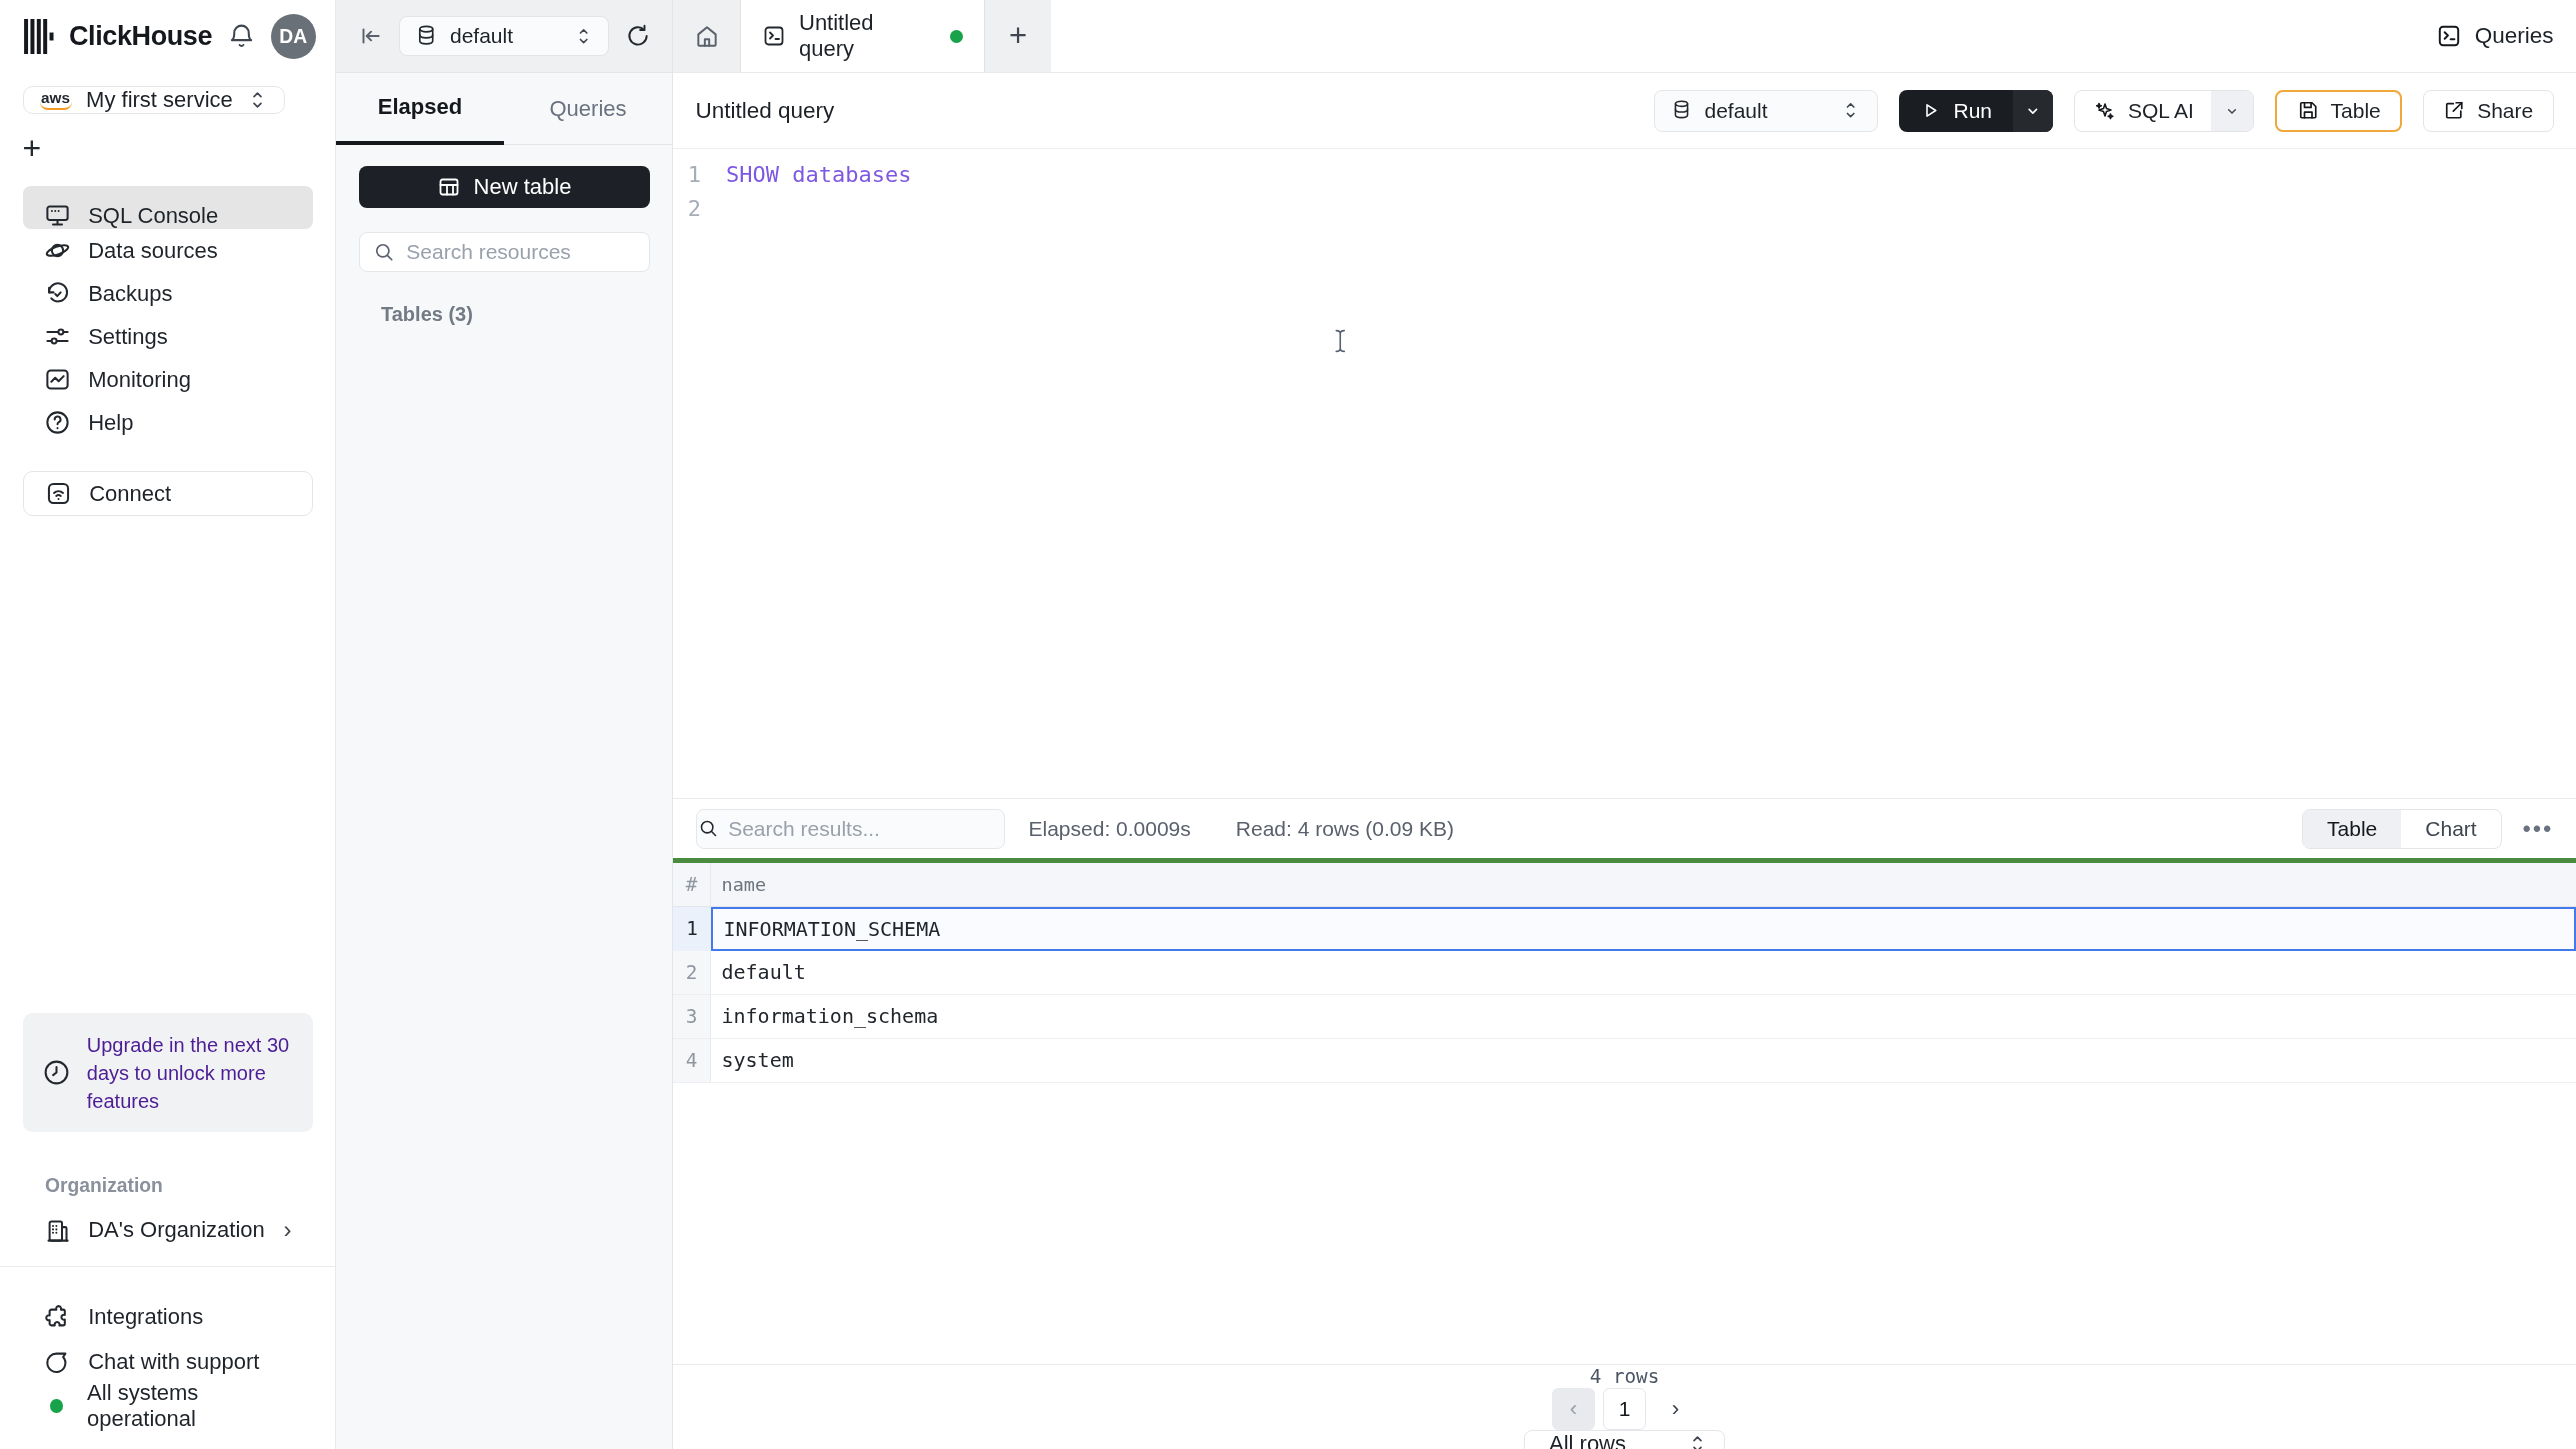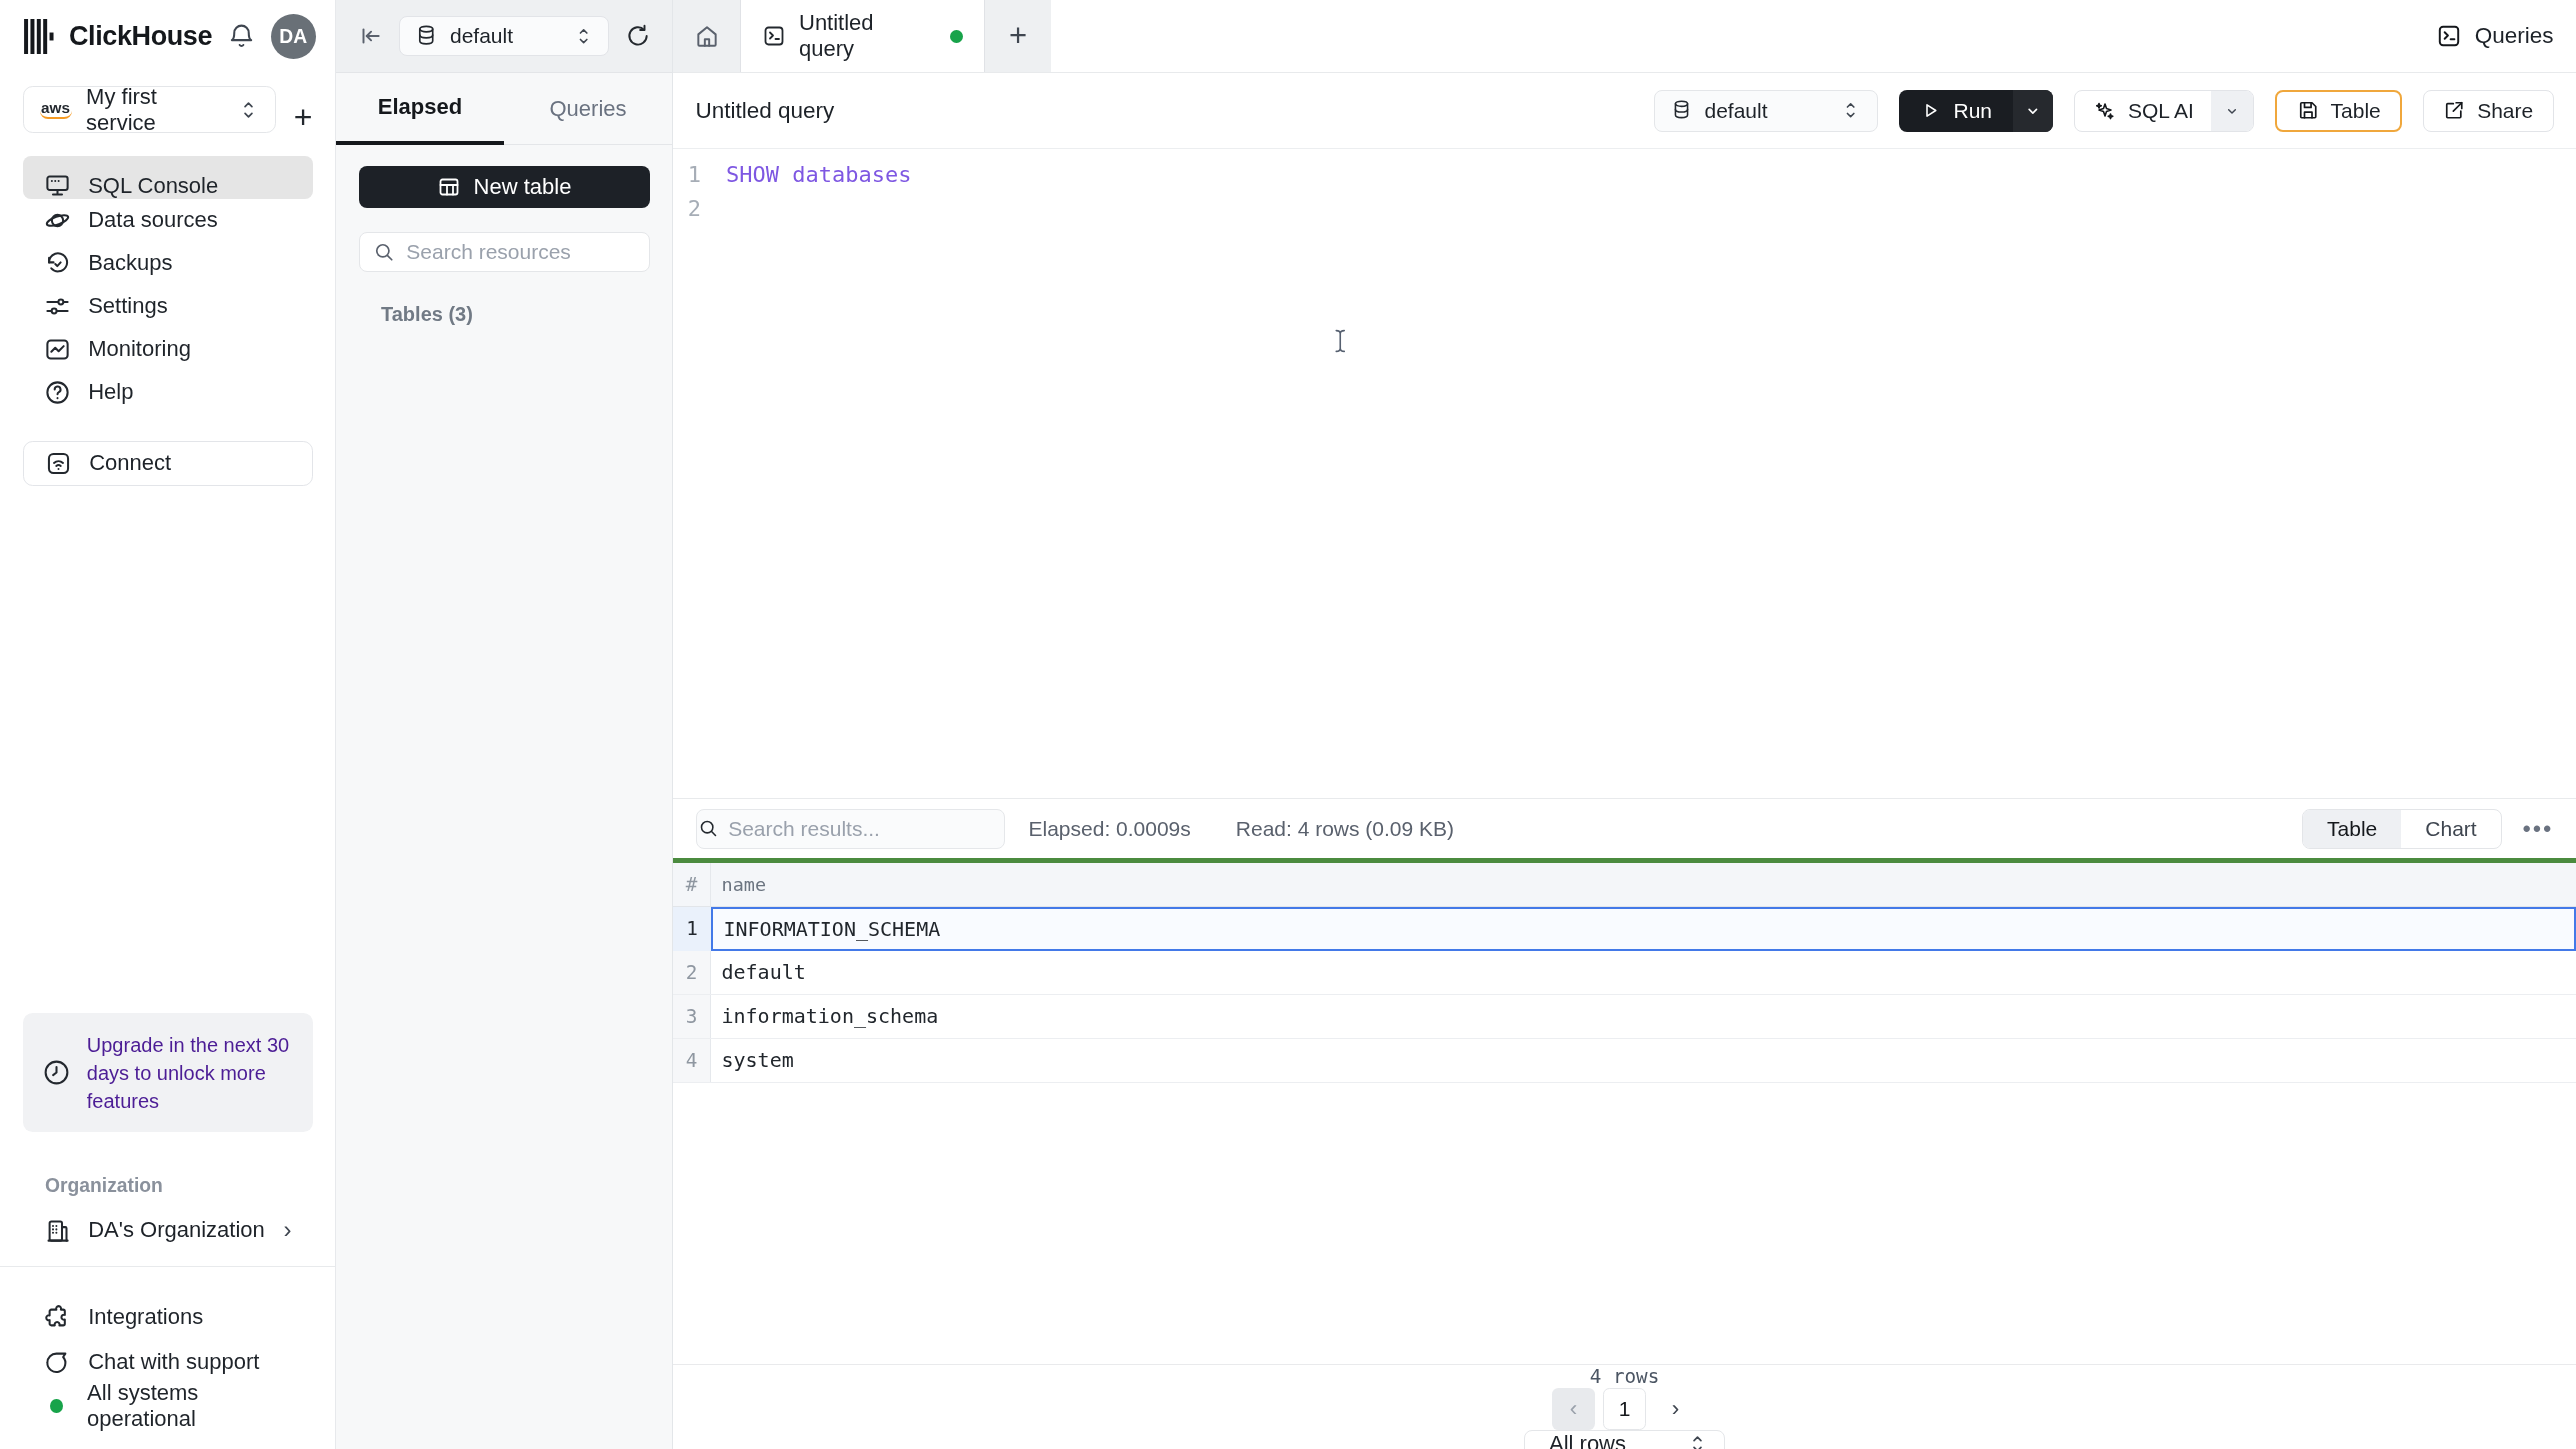--- a/index.html
+++ b/index.html
@@ -10,21 +10,21 @@
 
   
   .sidebar { width:336px; background:#fff; border-right:1.6px solid #e7e9ec;
     display:flex; flex-direction:column; }
   .sb-top { height:73px; display:flex; align-items:center; padding:0 19.3px 0 24px; }
   .brand { display:flex; align-items:center; gap:13px; }
   .brand-name { font-size:27px; font-weight:700; letter-spacing:-0.4px; color:#15181c; }
   .sb-top-right { margin-left:auto; display:flex; align-items:center; gap:14.5px; }
   .avatar { width:45px; height:45px; border-radius:50%; background:#697077; color:#fff;
     font-size:19.3px; font-weight:700; display:flex; align-items:center; justify-content:center; }
-  .service-row { margin:13px 22.5px 0 22.5px; display:flex; align-items:flex-end; gap:17.7px; }
+  .service-row { margin:13px 22.5px 0 22.5px; display:flex; align-items:flex-start; gap:17.7px;flex-direction:column; }
   .service-box { flex:1; height:47px; background:#fff; border:1.6px solid #e4e6e9; border-radius:9.7px;
     display:flex; align-items:center; padding:0 16px; gap:14.5px; }
   .aws-mark { font-size:15.3px; font-weight:700; color:#23282e; line-height:1;
     border-bottom:2.4px solid #f59a23; border-radius:0 0 8px 8px; padding:0 1.6px 2.4px; }
   .service-name { font-size:22px; color:#1d2228; flex:1; }
   .plus-btn { font-size:32px; font-weight:300; color:#23282e; line-height:1; cursor:default; }
   .nav { margin-top:22.5px; padding:0 22.5px; display:flex; flex-direction:column; }
   .nav-item { height:43px; border-radius:8px; display:flex; align-items:center; gap:17.7px;
     padding:0 21px; font-size:22px; color:#1f242a; }
   .nav-item.active { background:#e5e5e5;align-items:flex-end; }

